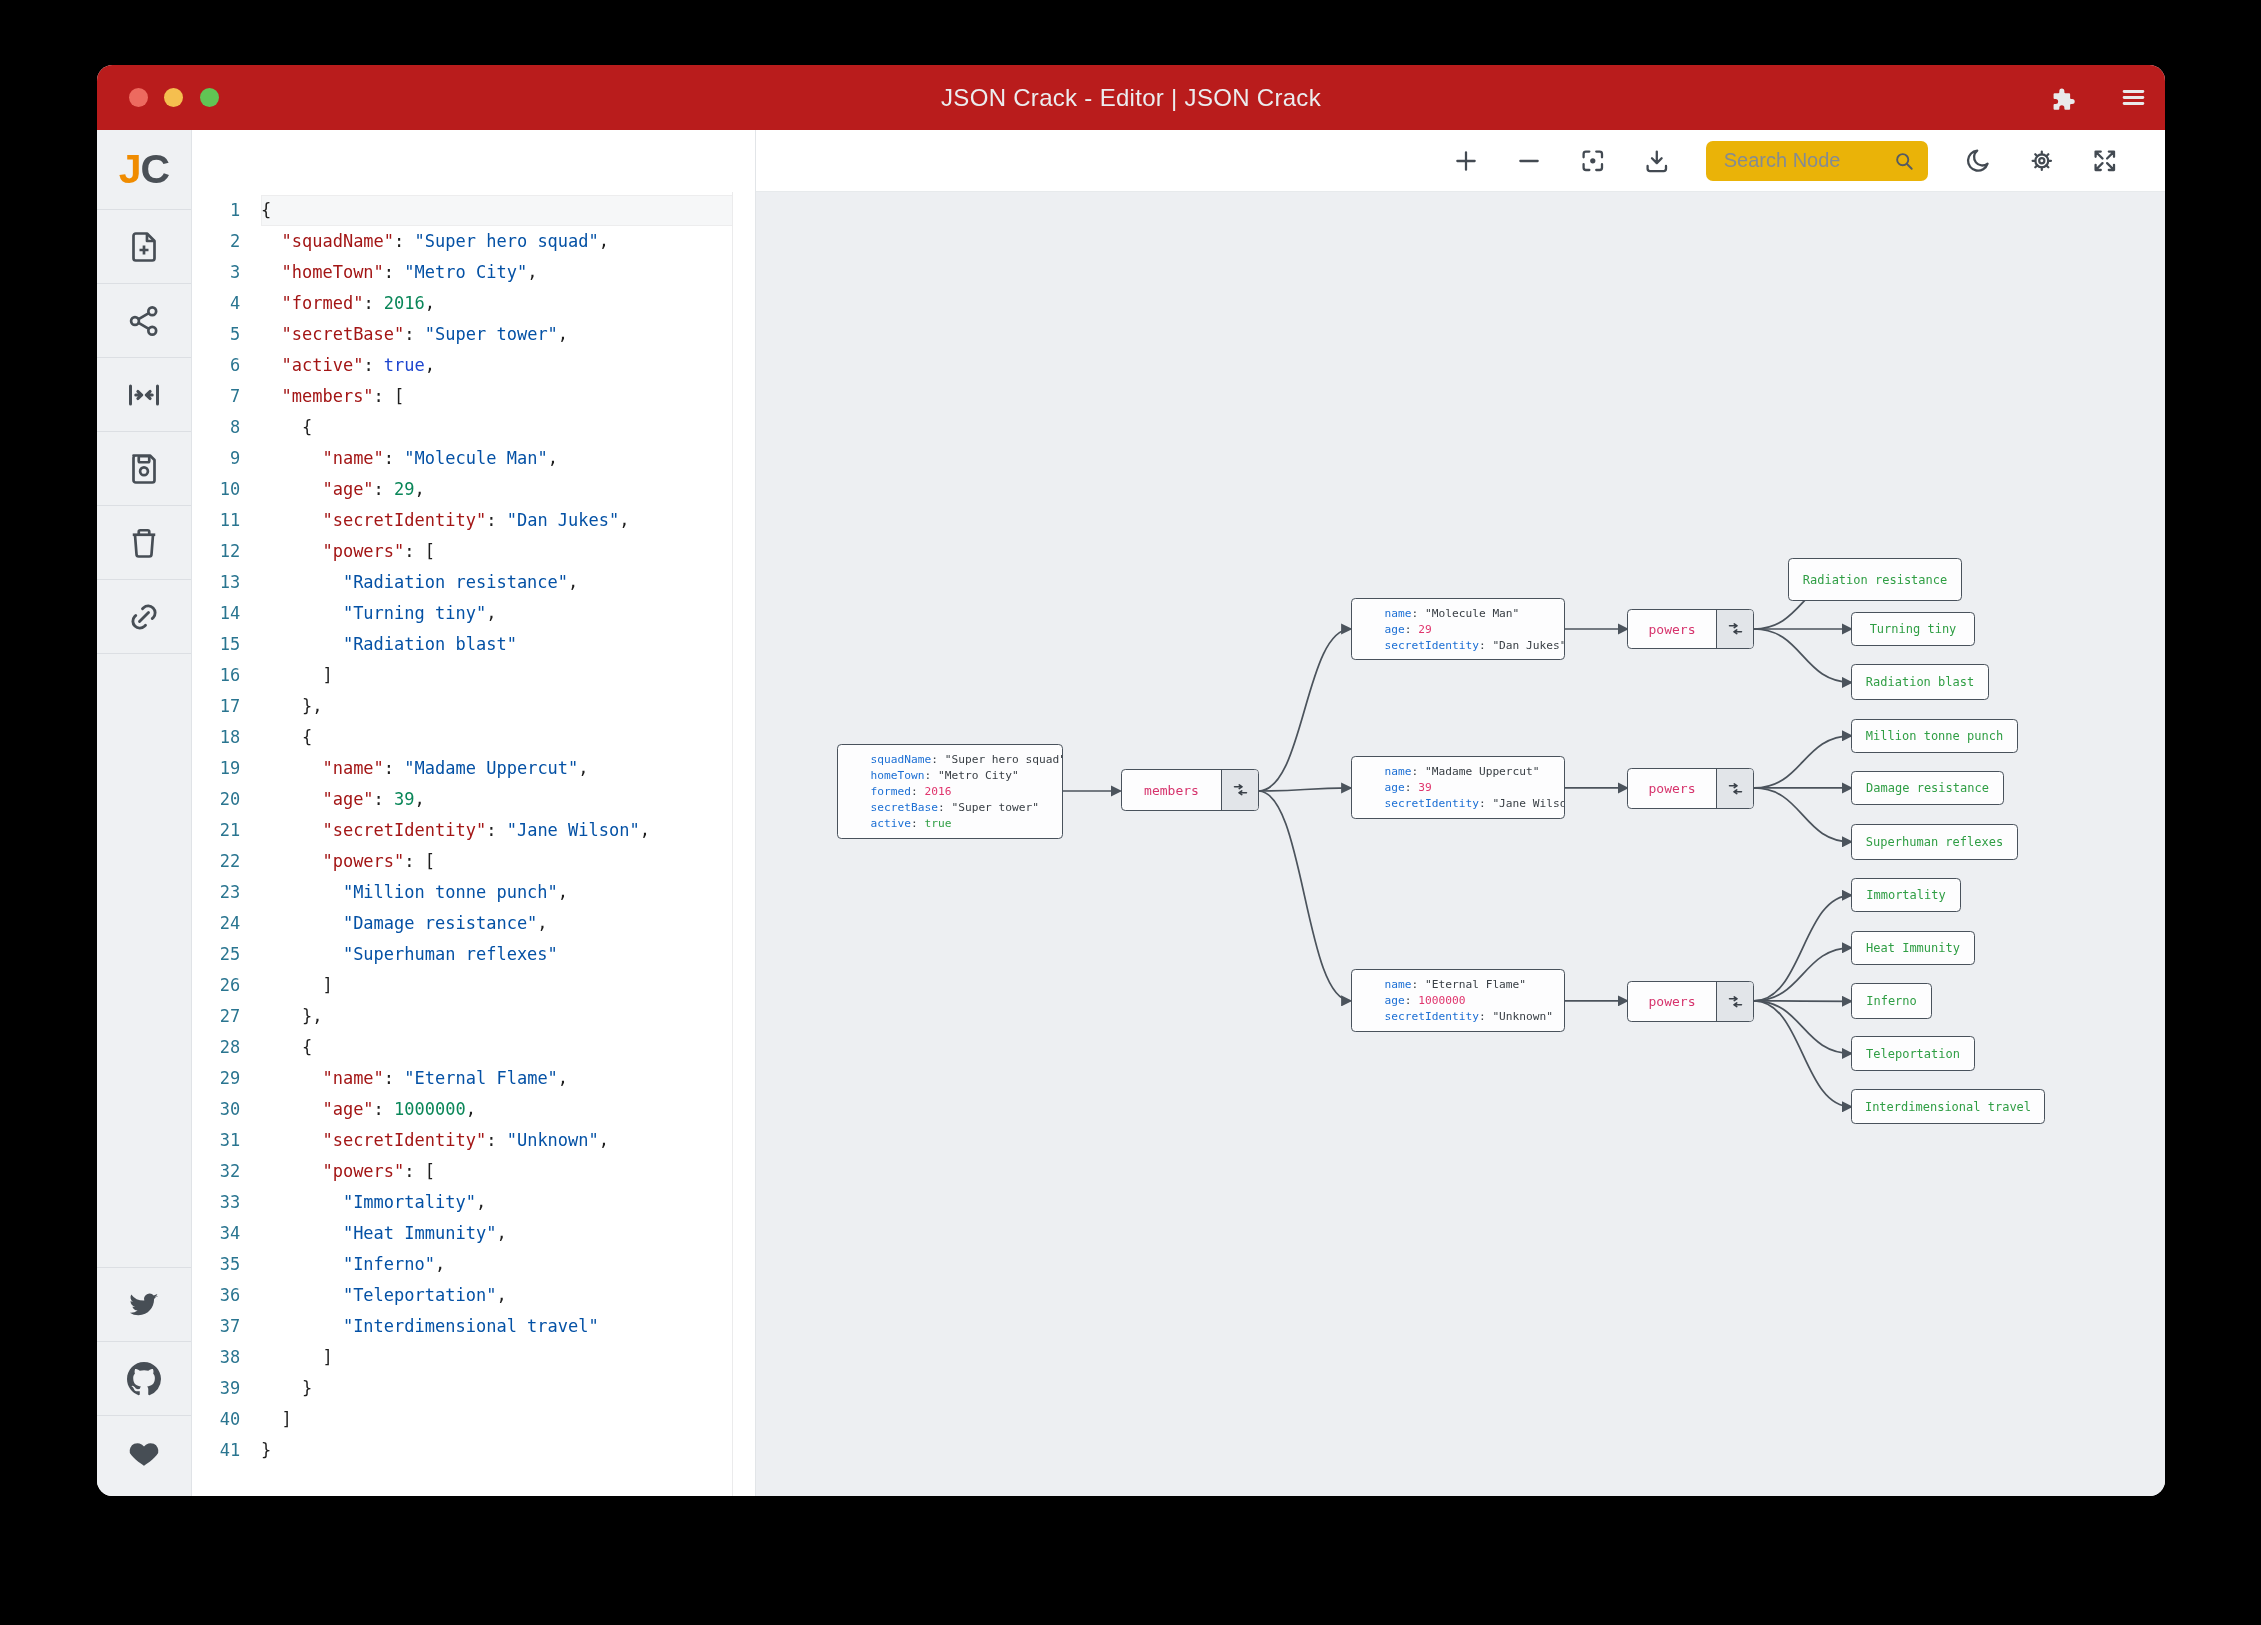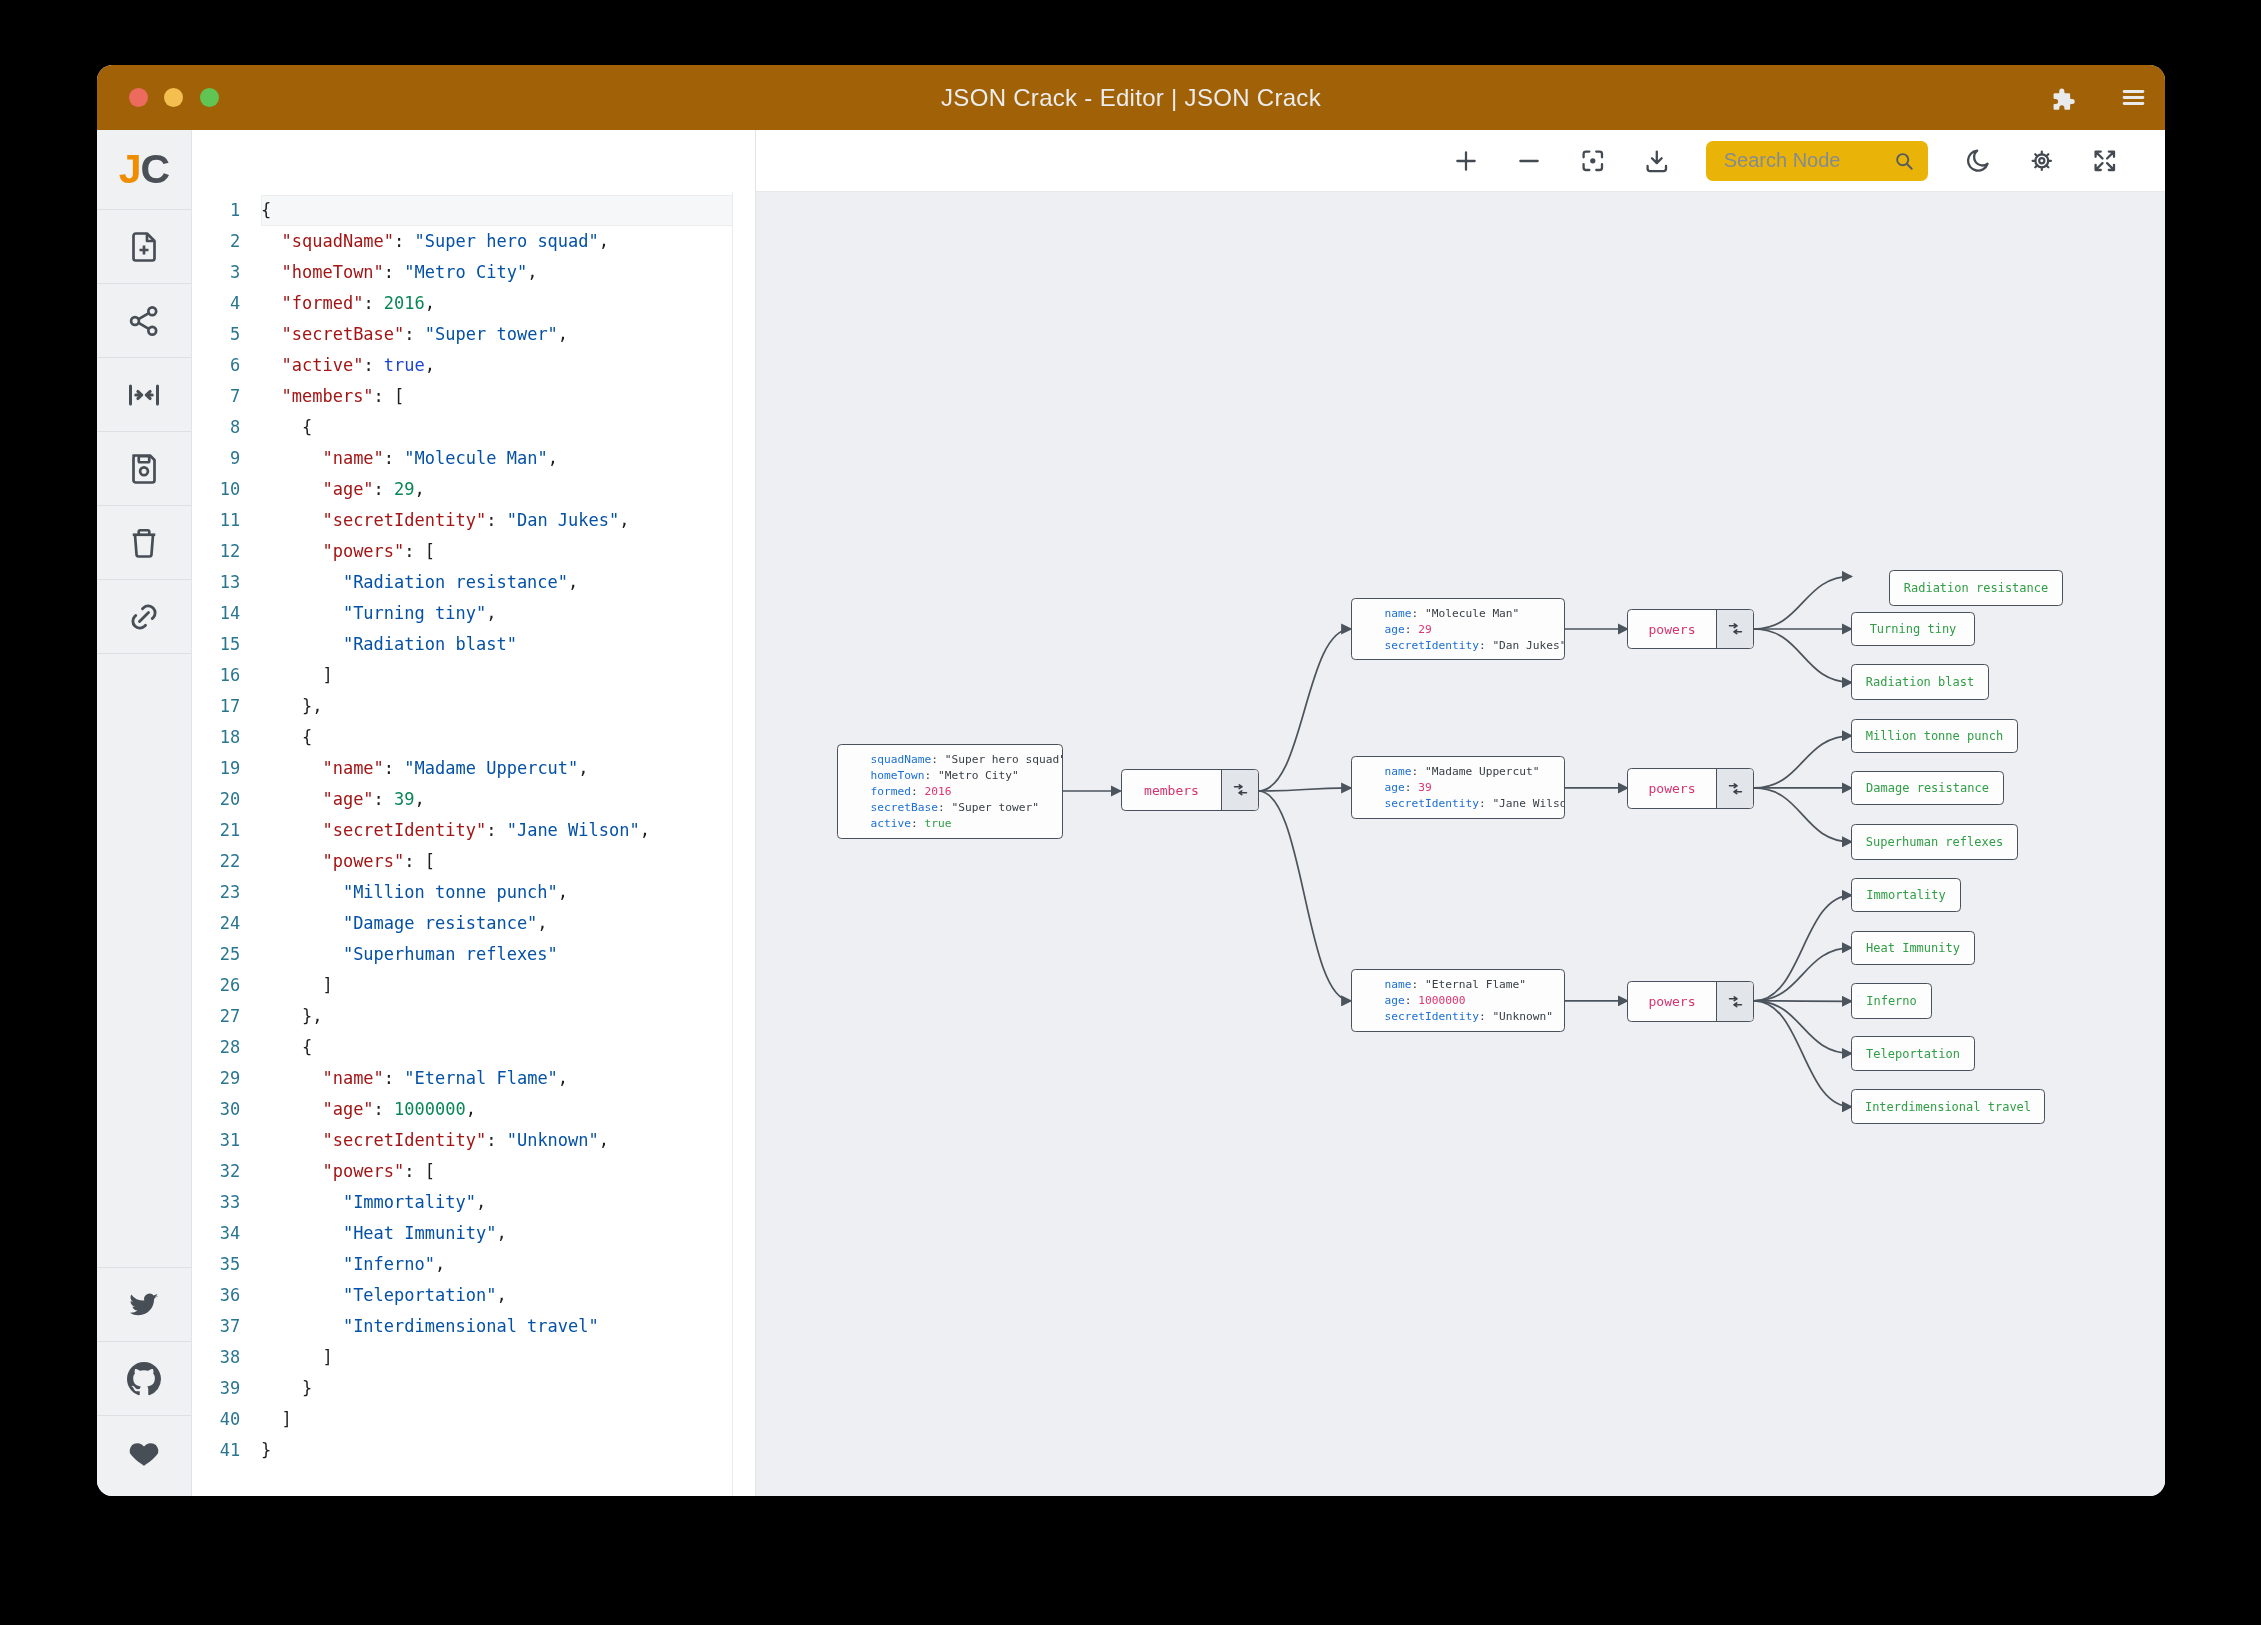--- a/index.html
+++ b/index.html
@@ -1,19 +1,19 @@
 <!DOCTYPE html>
 <html style="font-size:13.8px"><head>
 <meta charset="utf-8">
 <style>
   html,body{margin:0;padding:0;background:#000;}
   body{width:2261px;height:1625px;position:relative;font-family:"Liberation Sans",sans-serif;-webkit-font-smoothing:antialiased;}
   .window{position:absolute;left:97px;top:65px;width:2068px;height:1431px;border-radius:15.5px;overflow:hidden;background:#fff;}
   
-  .titlebar{position:absolute;left:0;top:0;width:100%;height:65px;background:#a16207;display:flex;align-items:center;}
+  .titlebar{position:absolute;left:0;top:0;width:100%;height:65px;background:#b91c1c;display:flex;align-items:center;}
   .traffic{position:absolute;left:32px;top:0;height:65px;display:flex;align-items:center;gap:16.4px;}
   .light{width:19px;height:19px;border-radius:50%;}
   .light.red{background:#ed6a5f;} .light.yellow{background:#f5bf4f;} .light.green{background:#61c554;}
   .win-title{position:absolute;left:50%;top:50%;transform:translate(-50%,-50%);color:#ebecee;font-size:24px;font-weight:500;letter-spacing:0.3px;white-space:nowrap;}
   .tb-right{position:absolute;right:17px;top:0;height:65px;display:flex;align-items:center;gap:41px;padding-right:0;}
   .tb-icon{width:29px;height:29px;display:flex;align-items:center;justify-content:center;}
   
   .sidebar{position:absolute;left:0;top:65px;width:95px;height:1366px;background:#eff1f3;border-right:0.9px solid #e0e3e7;box-sizing:border-box;}
   .logo{height:79px;display:flex;align-items:center;justify-content:center;font-size:41px;font-weight:700;letter-spacing:-0.9px;border-bottom:0.9px solid #dcdfe3;}
   .logo .j{color:#f08c00;} .logo .c{color:#4a5056;}
@@ -375,21 +375,21 @@
           <div class="parent-label">powers</div>
           <div class="collapse-btn">
             <svg width="17" height="15.5" viewBox="0 0 20 18" fill="none" stroke="#3a4149" stroke-width="1.9" stroke-linecap="round">
               <path d="M3 5.5h8.5"></path>
               <path d="M11.5 5.5l-3-2.2M11.5 5.5l-3 2.2"></path>
               <path d="M17 12.5H8.5"></path>
               <path d="M8.5 12.5l3-2.2M8.5 12.5l3 2.2"></path>
             </svg>
           </div>
         </div>
-        <div class="gnode leaf" style="left: 1133px; top: 366px; width: 174px; height: 36px; margin-top: 12px;">
+        <div class="gnode leaf" style="left: 1032px; top: 366px; width: 174px; height: 43px;">
           <span>Radiation resistance</span>
         </div>
         <div class="gnode leaf" style="left: 1095px; top: 420px; width: 124px; height: 34px;">
           <span>Turning tiny</span>
         </div>
         <div class="gnode leaf" style="left: 1095px; top: 472px; width: 138px; height: 36px;">
           <span>Radiation blast</span>
         </div>
         <div class="gnode leaf" style="left: 1095px; top: 527px; width: 167px; height: 34px;">
           <span>Million tonne punch</span>

